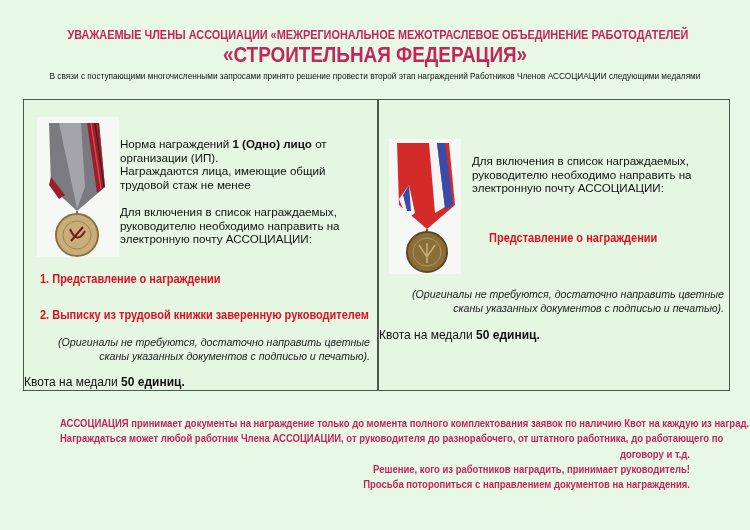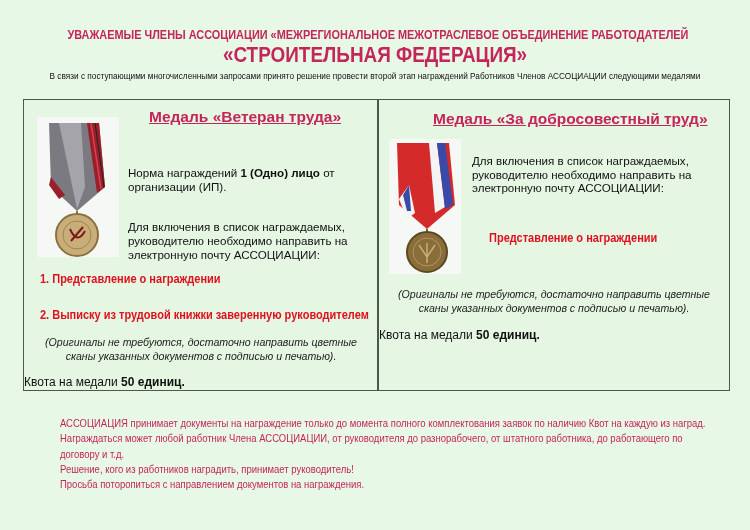--- a/index.html
+++ b/index.html
@@ -9,65 +9,63 @@
   .hdr1 { position:absolute; top:27px; left:0; width:750px; text-align:center; font-size:13.3px; font-weight:bold; transform:scaleX(0.82); transform-origin:center; white-space:nowrap; }
   .hdr2 { position:absolute; top:42px; left:0; width:750px; text-align:center; font-size:22px; font-weight:bold; transform:scaleX(0.86); transform-origin:center; white-space:nowrap; }
   .hdr3 { position:absolute; top:70px; left:0; width:750px; text-align:center; font-size:9.4px; color:#111; transform:scaleX(0.88); transform-origin:center; white-space:nowrap; }
   .box { position:absolute; left:23px; top:99px; width:707px; height:292px; border:1.5px solid #4a5a4a; box-sizing:border-box; background:#e5f6e3; }
   .divider { position:absolute; left:353px; top:0; width:1.5px; height:100%; background:#4a5a4a; }
   .title { position:absolute; font-weight:bold; font-size:15.5px; text-decoration:underline; white-space:nowrap; }
   .body { position:absolute; font-size:11.6px; line-height:13.6px; color:#111; }
   .img { position:absolute; background:#f6f8f5; }
   .bold { font-weight:bold; }
   .redline { position:absolute; font-weight:bold; font-size:12.5px; white-space:nowrap; transform:scaleX(0.88); transform-origin:left; }
-  .note { position:absolute; font-style:italic; font-size:10.6px; line-height:13.5px; color:#222; text-align:center; }
+  .note { position:absolute; font-style:italic; font-size:10.6px; line-height:13.5px; color:#222; text-align:right; }
   .quota { position:absolute; font-size:12px; color:#111; text-align:left; }
-  .footer { position:absolute; top:416px; left:0; width:750px; text-align:left; font-size:11.3px; line-height:15.3px; font-weight:normal; }
+  .footer { position:absolute; top:416px; left:0; width:750px; text-align:right; font-size:11.3px; line-height:15.3px; font-weight:bold; }
   .footer div { transform:scaleX(0.84); transform-origin:center; white-space:nowrap; }
 </style>
 </head>
 <body>
 
 <div class="hdr1 pink">УВАЖАЕМЫЕ ЧЛЕНЫ АССОЦИАЦИИ «МЕЖРЕГИОНАЛЬНОЕ МЕЖОТРАСЛЕВОЕ ОБЪЕДИНЕНИЕ РАБОТОДАТЕЛЕЙ</div>
 <div class="hdr2 pink">«СТРОИТЕЛЬНАЯ ФЕДЕРАЦИЯ»</div>
 <div class="hdr3">В связи с поступающими многочисленными запросами  принято решение провести второй этап награждений Работников Членов АССОЦИАЦИИ следующими медалями</div>
 
 <div class="box">
   <div class="divider"></div>
 
-  <div class="title pink" style="left:125px; top:8px;">Медаль «Ветеран труда»</div>
   <div class="img" style="left:13px; top:17px; width:82px; height:140px;">
     <svg width="82" height="140" viewBox="0 0 82 140">
       <polygon points="12,6 62,6 68,70 40,94 14,70" fill="#7a7a80"></polygon>
       <polygon points="22,6 44,6 48,70 40,92" fill="#a4a4aa"></polygon>
       <polygon points="50,6 62,6 68,70 60,76" fill="#9a1f2a"></polygon>
       <line x1="54" y1="6" x2="64" y2="72" stroke="#e04050" stroke-width="1.5"></line>
       <line x1="58" y1="6" x2="67" y2="70" stroke="#222" stroke-width="1"></line>
       <polygon points="14,60 28,78 22,82 12,68" fill="#9a1f2a"></polygon>
       <line x1="40" y1="94" x2="40" y2="100" stroke="#8a7040" stroke-width="2"></line>
       <circle cx="40" cy="118" r="21" fill="#c9ae7a" stroke="#8a7040" stroke-width="2"></circle>
       <circle cx="40" cy="118" r="14" fill="none" stroke="#a08450" stroke-width="1"></circle>
       <path d="M33,112 Q40,128 48,114" fill="none" stroke="#7a1a1a" stroke-width="2"></path>
       <line x1="34" y1="124" x2="46" y2="110" stroke="#7a1a1a" stroke-width="2"></line>
     </svg>
   </div>
-  <div class="body" style="left:104px; top:37px; width:240px;margin-top:29px;">
+  <div class="body" style="left:96px; top:37px; width:240px;">
     <span>Норма награждений </span><span class="bold">1 (Одно) лицо</span><span> от организации (ИП).</span><br>
-    <br>
+    <span>Награждаются лица, имеющие общий трудовой стаж не менее</span><br>
     <br>
     <span>Для включения в список награждаемых, руководителю необходимо направить на электронную почту АССОЦИАЦИИ:</span>
   </div>
   <div class="redline red" style="left:16px; top:172px;">1. Представление о награждении</div>
   <div class="redline red" style="left:16px; top:208px;">2. Выписку из трудовой книжки заверенную руководителем</div>
   <div class="note" style="left:8px; top:236px; width:338px;">(Оригиналы не требуются, достаточно направить цветные сканы указанных документов с подписью и печатью).</div>
   <div class="quota" style="left:0; top:275px; width:352px;">
     <span>Квота на медали </span><span class="bold">50 единиц.</span>
   </div>
 
-  <div class="title pink" style="left:409px; top:10px;">Медаль «За добросовестный труд»</div>
   <div class="img" style="left:365px; top:39px; width:72px; height:135px;">
     <svg width="72" height="135" viewBox="0 0 72 135">
       <polygon points="8,4 60,4 66,66 38,90 10,66" fill="#d42a2a"></polygon>
       <polygon points="40,4 48,4 56,68 46,74" fill="#f4f4f4"></polygon>
       <polygon points="48,4 56,4 64,66 56,70" fill="#3a4aa8"></polygon>
       <polygon points="10,60 20,46 26,74 18,80" fill="#f4f4f4"></polygon>
       <polygon points="14,56 20,46 22,72 18,72" fill="#3a4aa8"></polygon>
       <line x1="38" y1="90" x2="38" y2="96" stroke="#7a6030" stroke-width="2"></line>
       <circle cx="38" cy="113" r="20" fill="#8a6e3a" stroke="#5e4820" stroke-width="2"></circle>
       <circle cx="38" cy="113" r="14" fill="none" stroke="#b09560" stroke-width="1"></circle>

